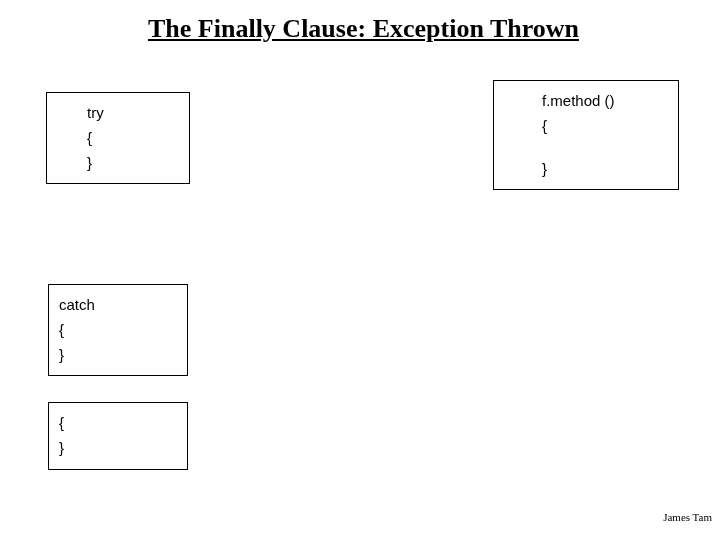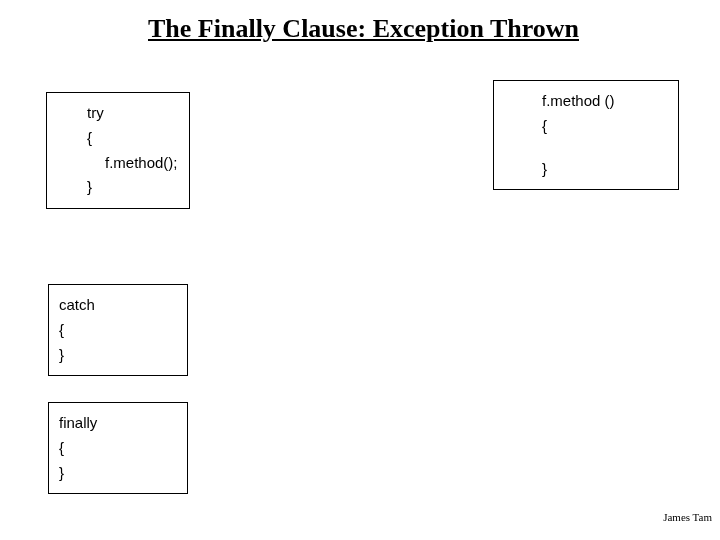--- a/index.html
+++ b/index.html
@@ -44,32 +44,30 @@
   }
 </style>
 </head>
 <body>
 
 <div class="title">The Finally Clause: Exception Thrown</div>
 
 <div class="codebox try-box">
   <div class="line">try</div>
   <div class="line">{</div>
-  <div class="line indent1">f.method();</div>
   <div class="line">}</div>
 </div>
 
 <div class="codebox catch-box">
   <div class="line">catch</div>
   <div class="line">{</div>
   <div class="line">}</div>
 </div>
 
 <div class="codebox finally-box">
-  <div class="line">finally</div>
   <div class="line">{</div>
   <div class="line">}</div>
 </div>
 
 <div class="codebox method-box">
   <div class="line">f.method ()</div>
   <div class="line">{</div>
   <div class="line" style="height:1.2em;"></div>
   <div class="line">}</div>
 </div>

